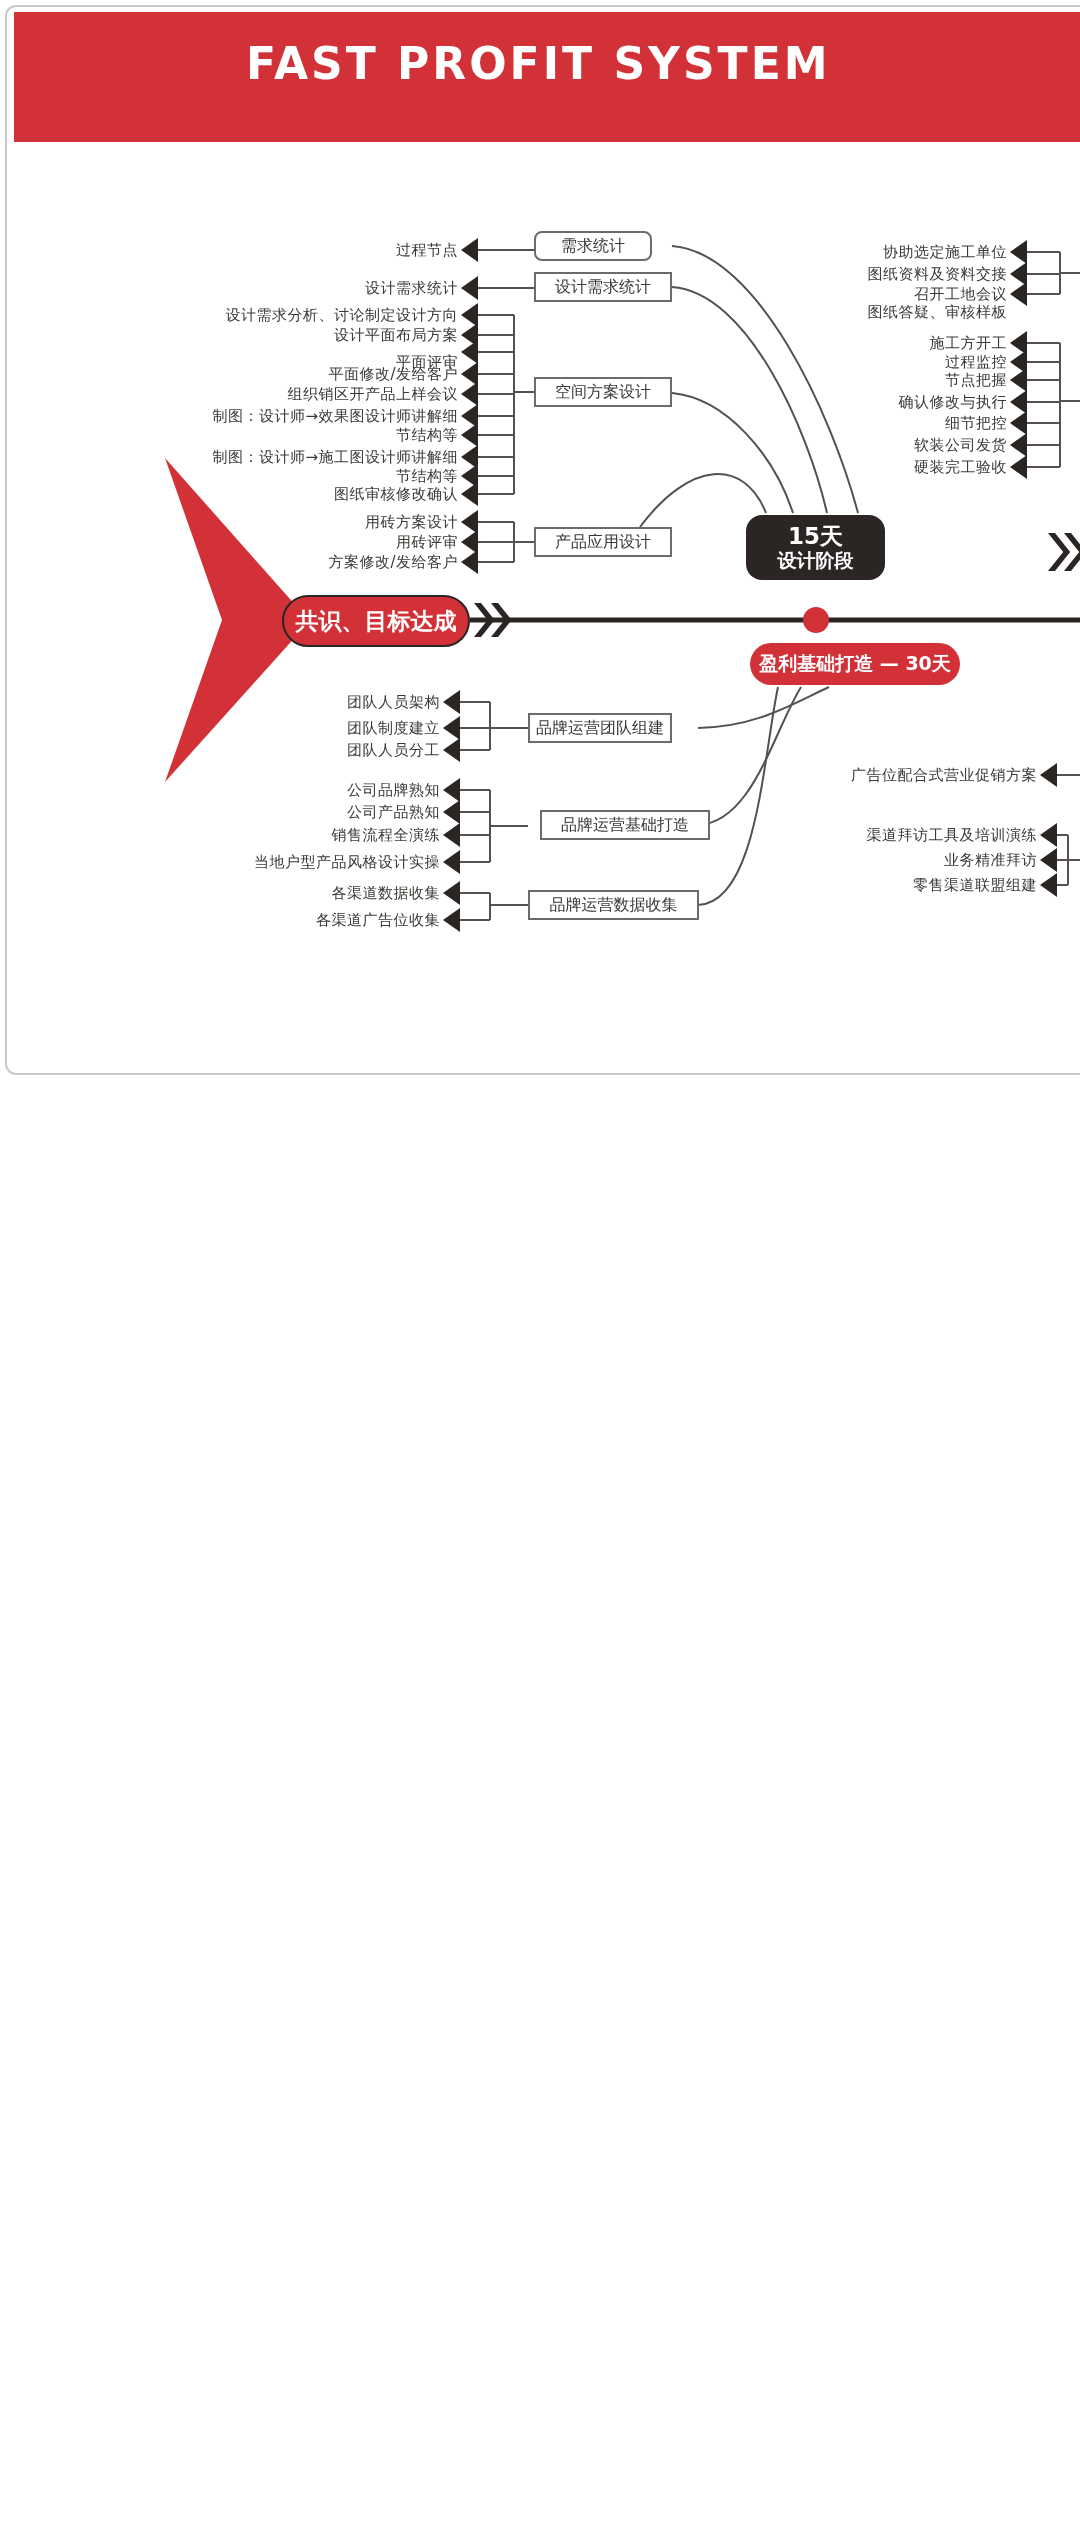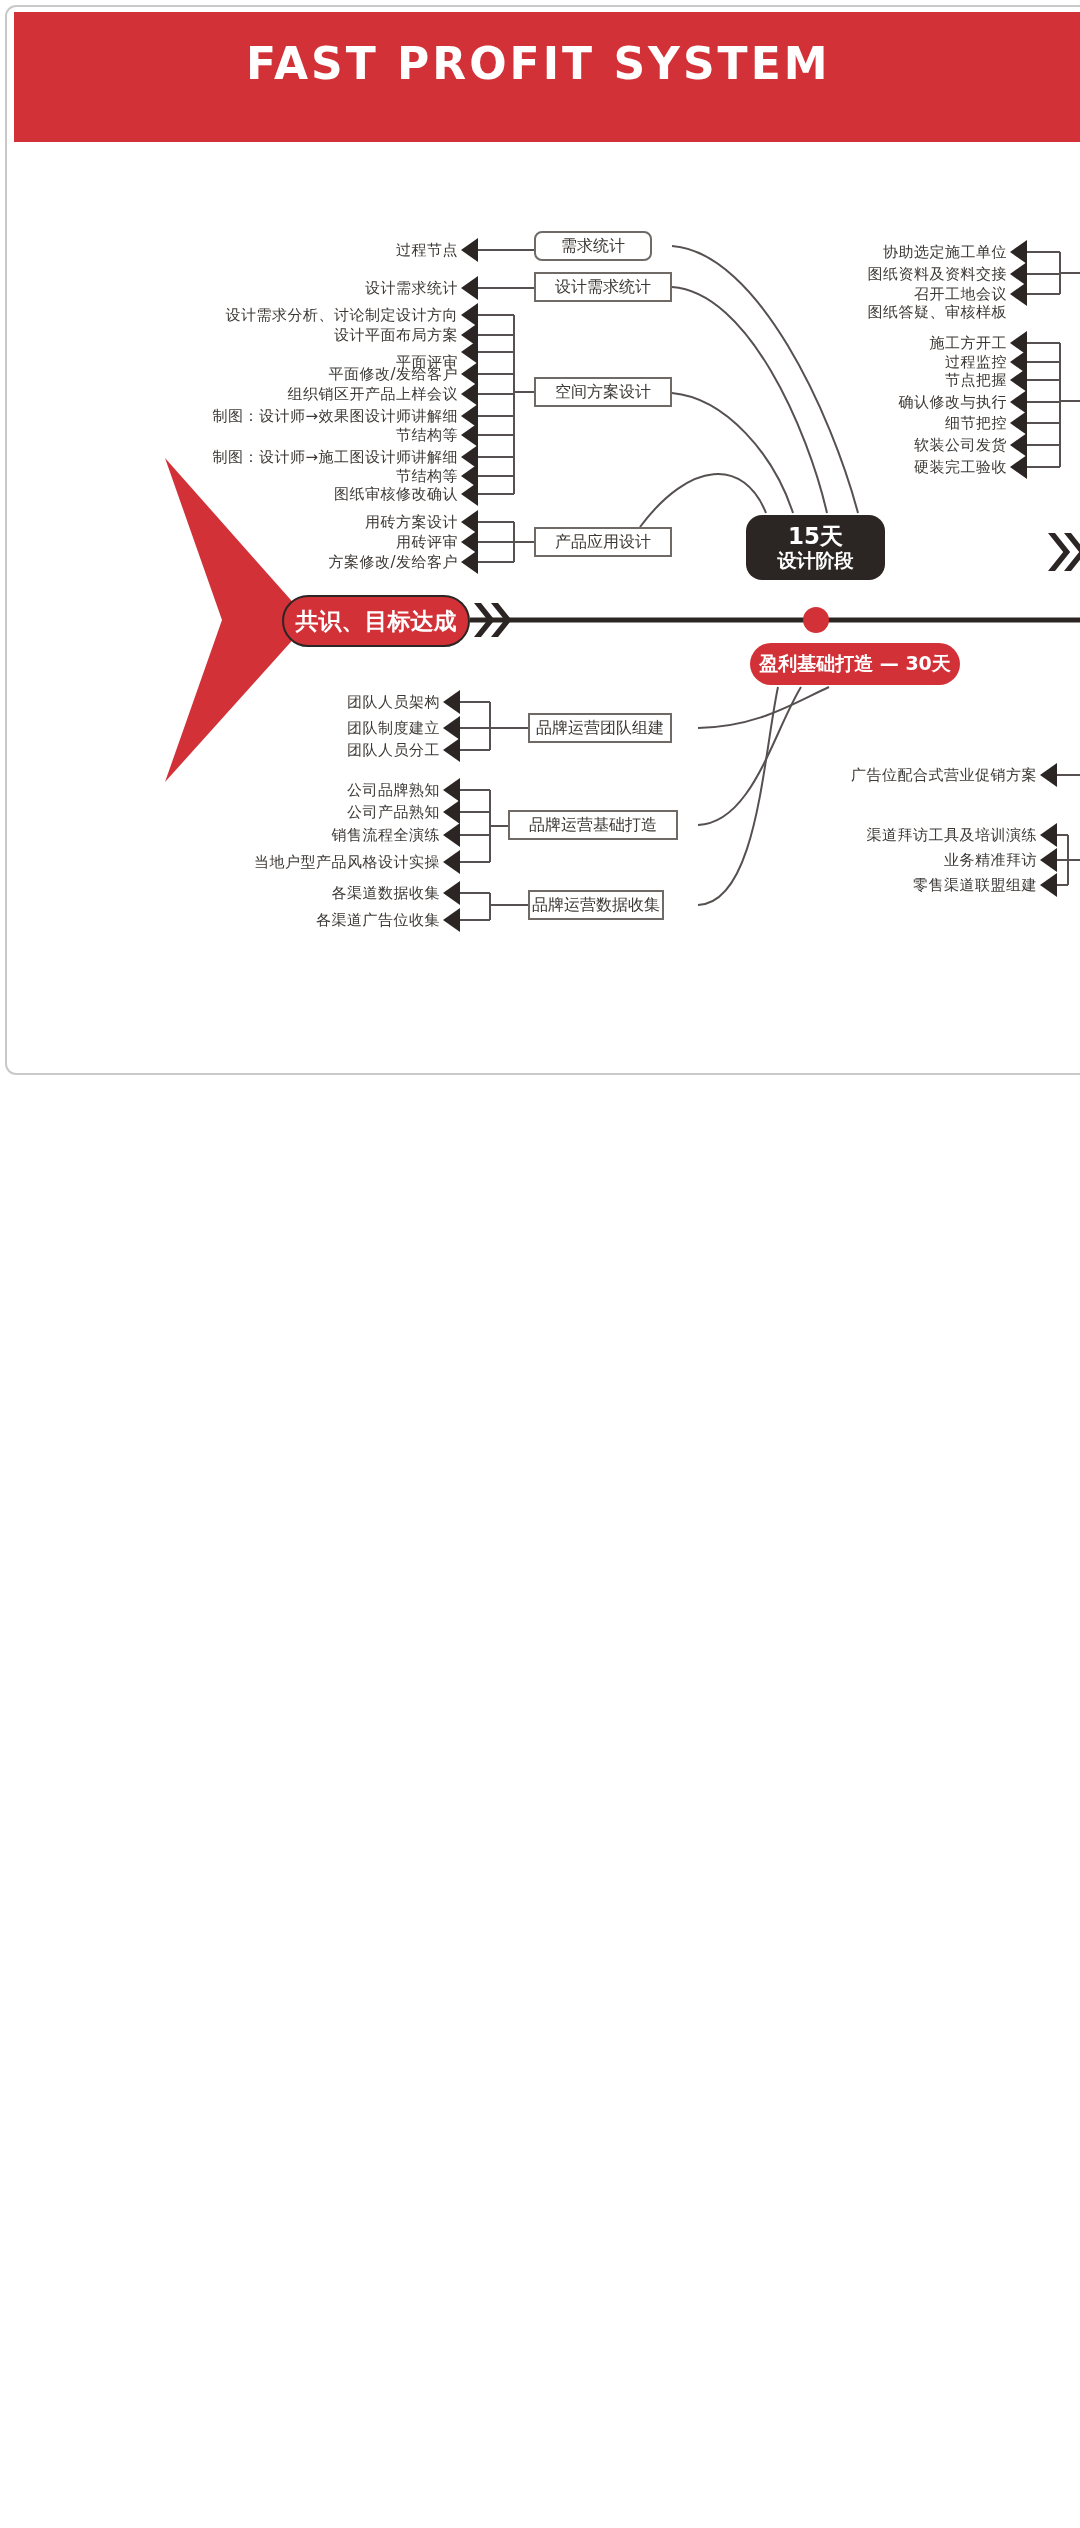--- a/index.html
+++ b/index.html
@@ -218,24 +218,24 @@
         </div>
         <div class="wbox" style="left: 534px; top: 377px; width: 138px; height: 30px; box-sizing: border-box;">
           <span style="font-size: 16px;">空间方案设计</span>
         </div>
         <div class="wbox" style="left: 534px; top: 527px; width: 138px; height: 30px; box-sizing: border-box;">
           <span style="font-size: 16px;">产品应用设计</span>
         </div>
         <div class="wbox" style="left: 528px; top: 713px; width: 144px; height: 30px; box-sizing: border-box;">
           <span style="font-size: 16px;">品牌运营团队组建</span>
         </div>
-        <div class="wbox" style="left: 508px; top: 810px; width: 170px; height: 30px; box-sizing: border-box;">
+        <div class="wbox" style="left: 540px; top: 810px; width: 170px; height: 30px; box-sizing: border-box;">
           <span style="font-size: 16px;">品牌运营基础打造</span>
         </div>
-        <div class="wbox" style="left: 528px; top: 890px; width: 136px; height: 30px; box-sizing: border-box;">
+        <div class="wbox" style="left: 528px; top: 890px; width: 171px; height: 30px; box-sizing: border-box;">
           <span style="font-size: 16px;">品牌运营数据收集</span>
         </div>
         <div class="stage" style="left: 746px; top: 515px; width: 139px; height: 65px;">
           <span class="l1">15天</span>
           <span class="l2">设计阶段</span>
         </div>
         <div class="pill" style="left: 750px; top: 643px; width: 210px; height: 42px;">盈利基础打造 — 30天</div>
         <div class="lbl" style="right: 2088px; top: 691px;">团队人员架构</div>
         <div class="lbl" style="right: 2088px; top: 717px;">团队制度建立</div>
         <div class="lbl" style="right: 2088px; top: 739px;">团队人员分工</div>

